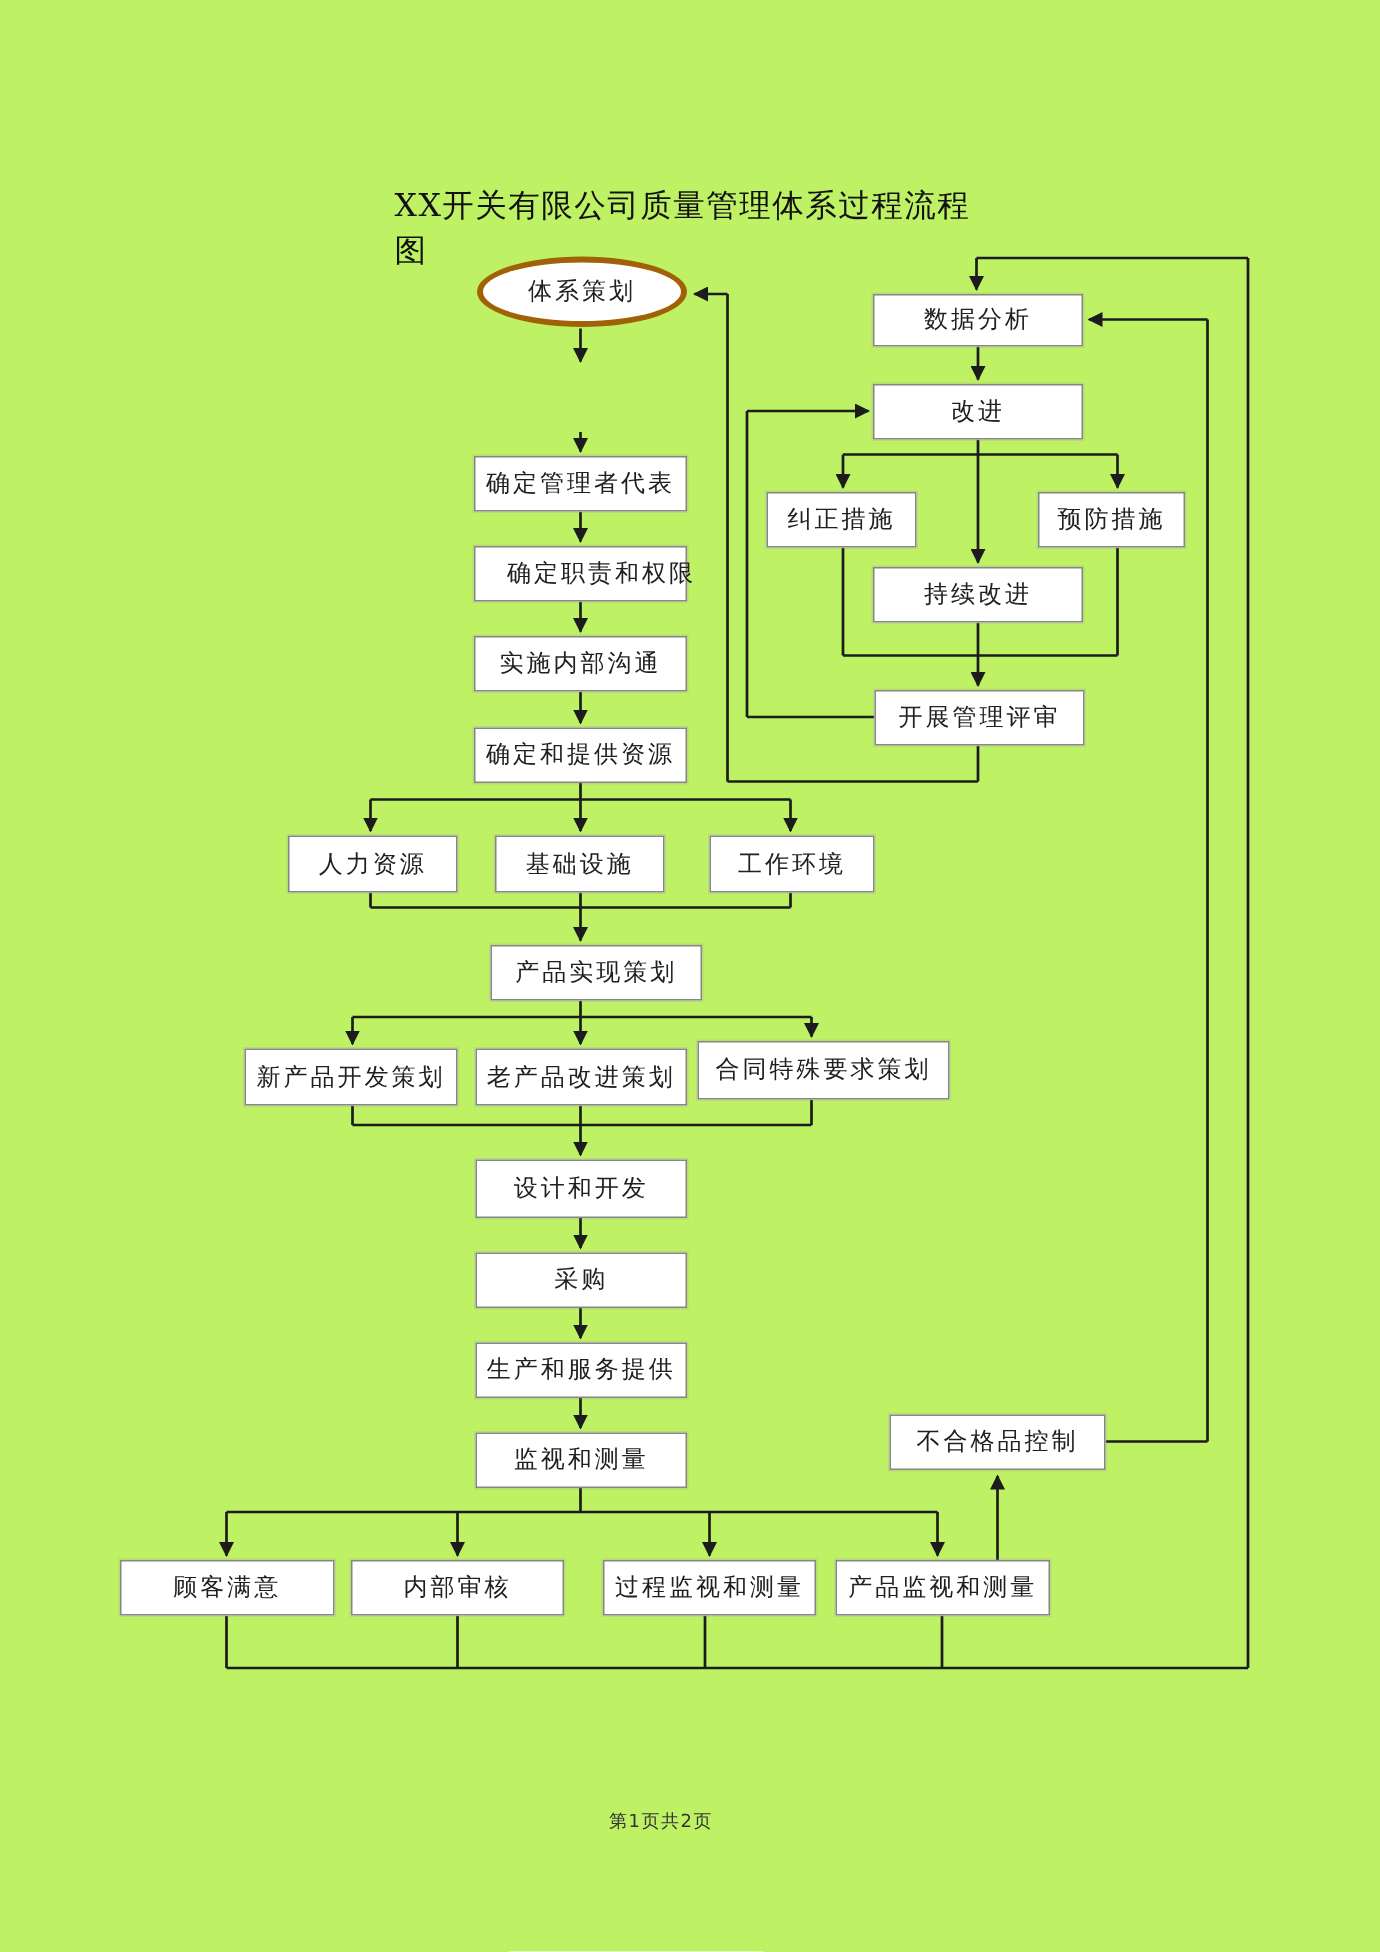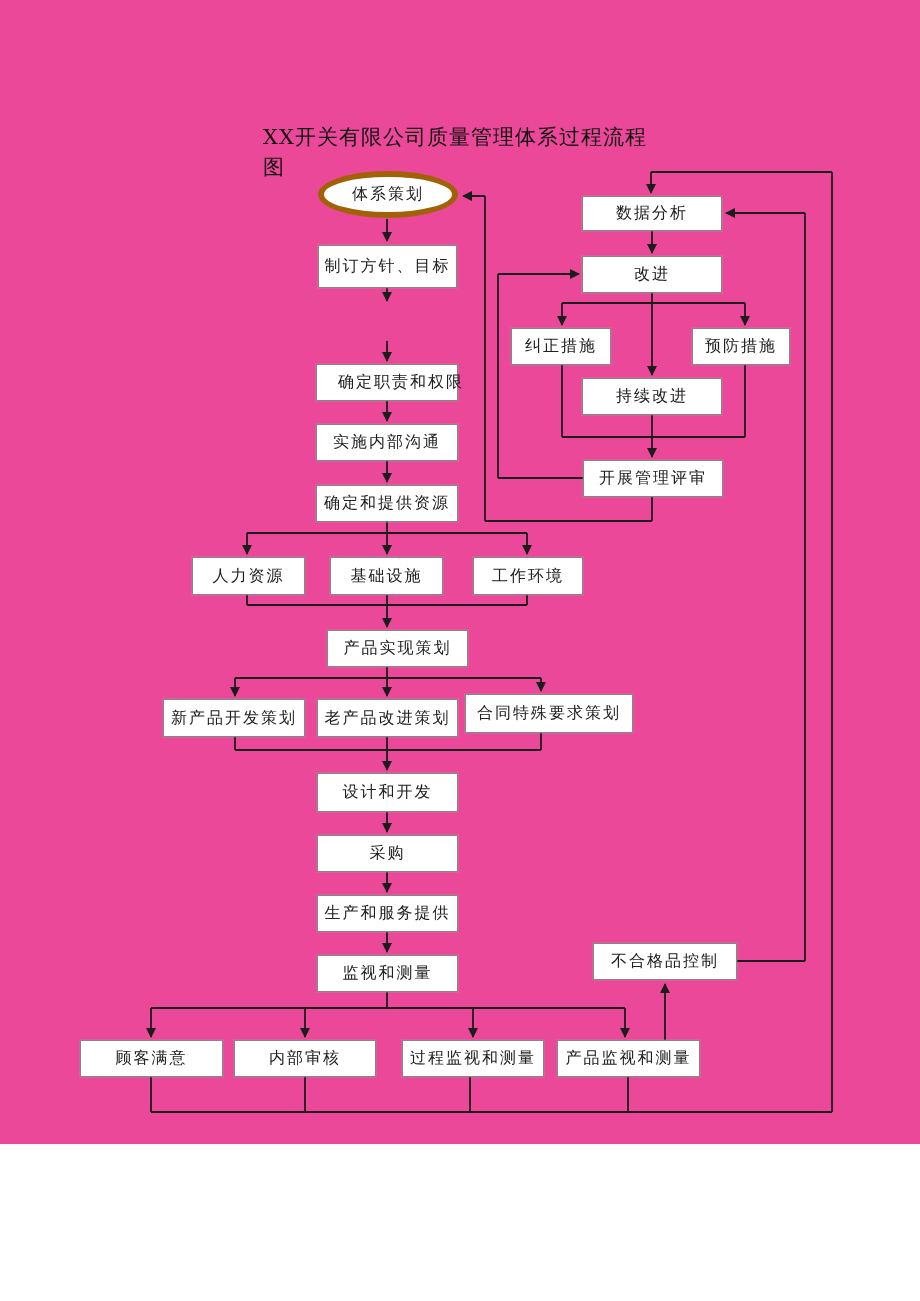--- a/index.html
+++ b/index.html
@@ -1,19 +1,19 @@
 <!DOCTYPE html>
 <html><head>
 <meta charset="utf-8">
 <style>
   html,body{margin:0;padding:0;background:#ffffff;}
   #page{
     position:relative;
-    width:920px;height:1144px;
-    background:#ec4899;
+    width:920px;height:1301px;
+    background:#bef264;
     font-family:"DejaVu Serif","Liberation Serif",serif;
     color:#1c1c1c;
     overflow:hidden;
   }
   #doc-title{
     position:absolute;left:263px;top:122px;width:420px;
     font-size:21px;line-height:30px;color:#111;
     letter-spacing:1px;
   }
   #connector-svg{position:absolute;left:0;top:0;width:920px;height:1301px;}
@@ -22,21 +22,21 @@
     box-sizing:border-box;
     background:#ffffff;
     border:1px solid #868686;
     box-shadow:0 0 0 1px rgba(160,160,160,.25);
     display:flex;align-items:center;justify-content:center;
     font-size:16px;letter-spacing:2px;color:#202020;
     white-space:nowrap;
   }
   .node.ellipse{
     border-radius:50%;
-    border:6px solid #a16207;
+    border:4px solid #a16207;
     box-shadow:none;
   }
   #page-footer{
     position:absolute;left:406px;top:1206px;
     font-size:12px;color:#333;
     font-family:"DejaVu Sans","Liberation Sans",sans-serif;
     letter-spacing:1px;
   }
   path.flow{fill:none;stroke:#1c1c1c;stroke-width:1.8px;}
 </style>
@@ -103,22 +103,22 @@
 
     <path class="flow" d="M652,497 V521 M652,521 H485 M485,521 V196 M485,196 H463" marker-end="url(#arr)"></path>
 
     <path class="flow" d="M737,961 H805 M805,961 V213 M805,213 H726" marker-end="url(#arr)"></path>
 
     <path class="flow" d="M665,1040 V984" marker-end="url(#arr)"></path>
   </svg>
 
   <div class="node ellipse" style="left:318px;top:171px;width:140px;height:47px;">体系策划</div>
 
-  <div class="node" style="left:318px;top:245px;width:139px;height:43px;">制订方针、目标</div>
 
+  <div class="node" style="left:316px;top:304px;width:142px;height:37px;">确定管理者代表</div>
 
   <div class="node" style="left:316px;top:364px;width:142px;height:37px;padding-left:28px;">确定职责和权限</div>
 
   <div class="node" style="left:316px;top:424px;width:142px;height:37px;">实施内部沟通</div>
 
   <div class="node" style="left:316px;top:485px;width:142px;height:37px;">确定和提供资源</div>
 
   <div class="node" style="left:192px;top:557px;width:113px;height:38px;text-align:right;">人力资源</div>
 
   <div class="node" style="left:330px;top:557px;width:113px;height:38px;">基础设施</div>

